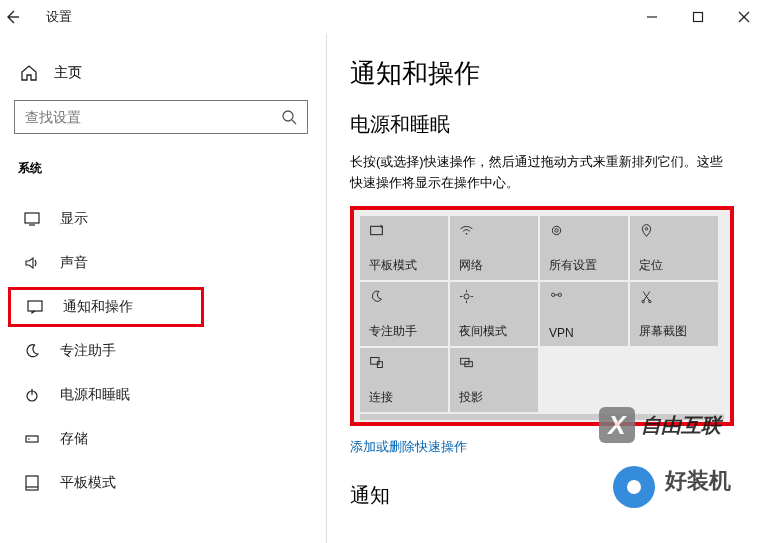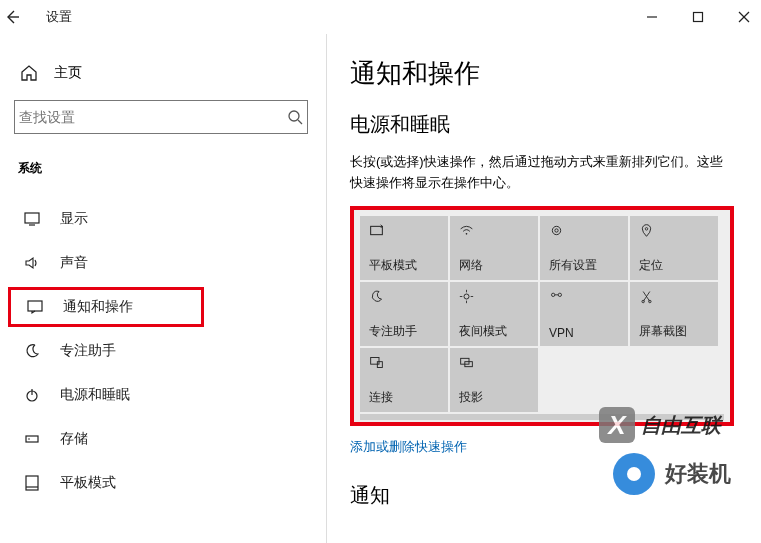--- a/index.html
+++ b/index.html
@@ -24,21 +24,21 @@
 .winctrl div { width:22px; height:22px; display:flex; align-items:center; justify-content:center; }
 .winctrl svg { width:12px; height:12px; }
 .body { flex:1; display:flex; position:relative; }
 .sidebar { width: 330px; padding: 16px 14px 0 14px; position:relative; }
 .home-row { display:flex; align-items:center; gap:16px; margin: 14px 0 18px 6px; }
 .home-row span { font-size:14px; }
 .search-box {
   border:1px solid #777;
   height:34px; width:294px;
   display:flex; align-items:center;
-  padding: 0 4px;
+  padding: 0 10px;
   margin-bottom: 26px;
 }
 .search-box input {
   flex:1; border:none; outline:none; font-size:14px; background:transparent;
 }
 .search-box .search-icon { color:#555; }
 .section-label { font-size:12px; font-weight:600; margin: 0 0 22px 4px; }
 .nav { display:flex; flex-direction:column; gap:4px; }
 .nav-item {
   display:flex; align-items:center; gap:18px;
@@ -80,22 +80,22 @@
   position:absolute; right:40px; bottom:100px;
   font-size:20px; font-weight:700; color:#111; font-style:italic;
   display:flex; align-items:center; gap:6px; opacity:.85;
 }
 .wm-x {
   width:36px; height:36px; background:#7a7a7a; border-radius:6px;
   display:flex; align-items:center; justify-content:center;
   font-size:26px; color:#fff; font-weight:900;
 }
 .watermark2 {
-  position:absolute; right:30px; bottom:48px;
-  display:flex; align-items:center; gap:10px;
+  position:absolute; right:30px; bottom:35px;
+  display:flex; gap:10px;
   font-size:22px; color:#2a2a2a; font-weight:600;
   opacity:.85;
 }
 .wm-circle{
   width:42px;height:42px;border-radius:50%;
   background:#1478d6; display:flex; align-items:center; justify-content:center;
 }
 .wm-circle-inner{ width:14px;height:14px;border-radius:50%;background:#fff;}
 .divider {
   position:absolute; left:326px; top:34px; width:1px; height:510px; background:#ddd;

